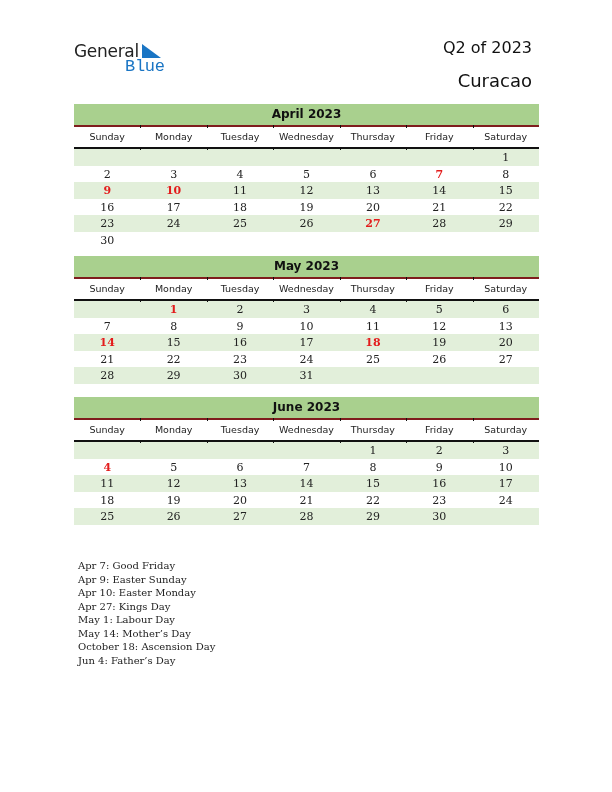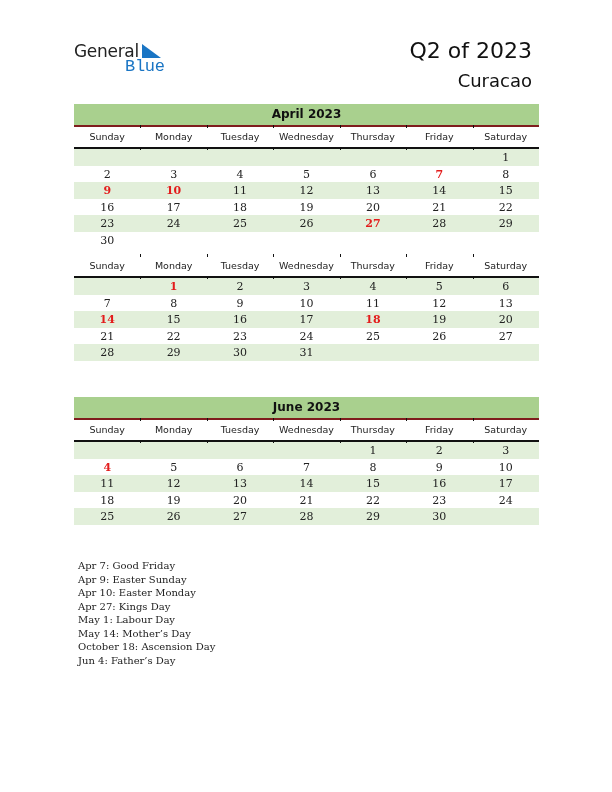--- a/index.html
+++ b/index.html
@@ -1,21 +1,21 @@
 <!DOCTYPE html>
 <html><head>
   <meta charset="utf-8">
   <style>
     html, body { margin: 0; padding: 0; background: #ffffff; }
     body { width: 612px; height: 792px; position: relative; overflow: hidden; }
     .logo { position: absolute; left: 74px; top: 41px; width: 100px; height: 40px; }
     .logo-general { position: absolute; left: 0; top: 0; font-family: "DejaVu Sans", sans-serif; font-size: 17px; color: #222; letter-spacing: -0.3px; }
     .logo-blue { position: absolute; left: 51px; top: 16px; font-family: Liberation Mono, monospace; font-size: 17px; color: #1a75c4; letter-spacing: -0.3px; }
     .logo-tri { position: absolute; left: 68px; top: 3px; width: 0; height: 0; border-bottom: 14px solid #1a75c4; border-right: 19px solid transparent; }
-    .q-title { position: absolute; right: 80px; top: 38px; font-family: "DejaVu Sans", sans-serif; font-size: 22px; color: #111; text-align: right; }
+    .q-title { position: absolute; right: 80px; top: 38px; font-family: "DejaVu Sans", sans-serif; font-size: 16px; color: #111; text-align: right; }
     .q-country { position: absolute; right: 80px; top: 70px; font-family: "DejaVu Sans", sans-serif; font-size: 18px; color: #111; text-align: center; }
 
     .month { position: absolute; left: 74px; width: 465px; }
     .month-header { background: #a9d08e; height: 21px; line-height: 21px; text-align: center; font-family: "DejaVu Sans", sans-serif; font-weight: bold; font-size: 12px; color: #111; border-bottom: 2px solid #7f1d1d; }
     .dow-row { display: flex; height: 20px; border-bottom: 2px solid #111; position: relative; }
     .dow { flex: 1; text-align: center; line-height: 20px; font-family: "DejaVu Sans", sans-serif; font-size: 9.5px; color: #222; position: relative; }
     .dow + .dow::before { content: ""; position: absolute; left: 0; top: -2px; width: 1px; height: 3px; background: #111; }
     .dow + .dow::after { content: ""; position: absolute; left: 0; bottom: -3px; width: 1px; height: 3px; background: #111; }
     .week { display: flex; height: 16.5px; }
     .week.shade { background: #e2efda; }
@@ -98,20 +98,21 @@
         <div class="day">30</div>
         <div class="day"></div>
         <div class="day"></div>
         <div class="day"></div>
         <div class="day"></div>
         <div class="day"></div>
         <div class="day"></div>
       </div>
     </div>
     <div class="month" style="top: 256px;">
+      <div class="month-header">May 2023</div>
       <div class="dow-row">
         <div class="dow">Sunday</div>
         <div class="dow">Monday</div>
         <div class="dow">Tuesday</div>
         <div class="dow">Wednesday</div>
         <div class="dow">Thursday</div>
         <div class="dow">Friday</div>
         <div class="dow">Saturday</div>
       </div>
       <div class="week shade">

